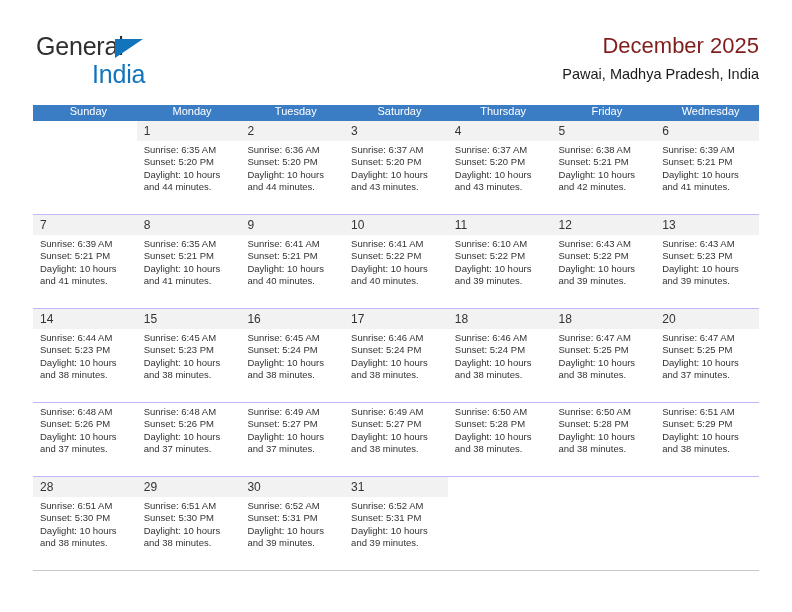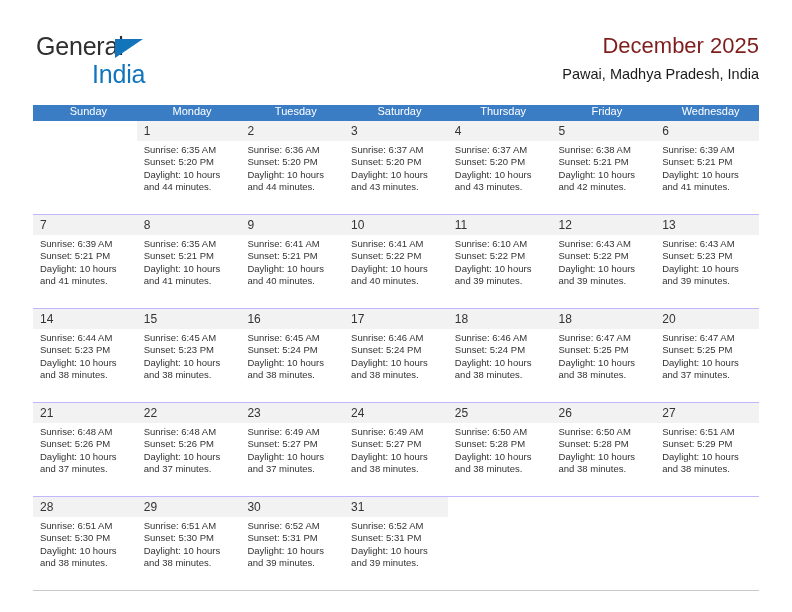--- a/index.html
+++ b/index.html
@@ -322,29 +322,20 @@
             <span class="detail-line">Daylight: 10 hours</span>
             <span class="detail-line">and 38 minutes.</span>
           </td>
           <td>
             <span class="detail-line">Sunrise: 6:47 AM</span>
             <span class="detail-line">Sunset: 5:25 PM</span>
             <span class="detail-line">Daylight: 10 hours</span>
             <span class="detail-line">and 37 minutes.</span>
           </td>
         </tr>
-        <tr class="daynum-row">
-          <td>21</td>
-          <td>22</td>
-          <td>23</td>
-          <td>24</td>
-          <td>25</td>
-          <td>26</td>
-          <td>27</td>
-        </tr>
         <tr class="detail-row">
           <td>
             <span class="detail-line">Sunrise: 6:48 AM</span>
             <span class="detail-line">Sunset: 5:26 PM</span>
             <span class="detail-line">Daylight: 10 hours</span>
             <span class="detail-line">and 37 minutes.</span>
           </td>
           <td>
             <span class="detail-line">Sunrise: 6:48 AM</span>
             <span class="detail-line">Sunset: 5:26 PM</span>

